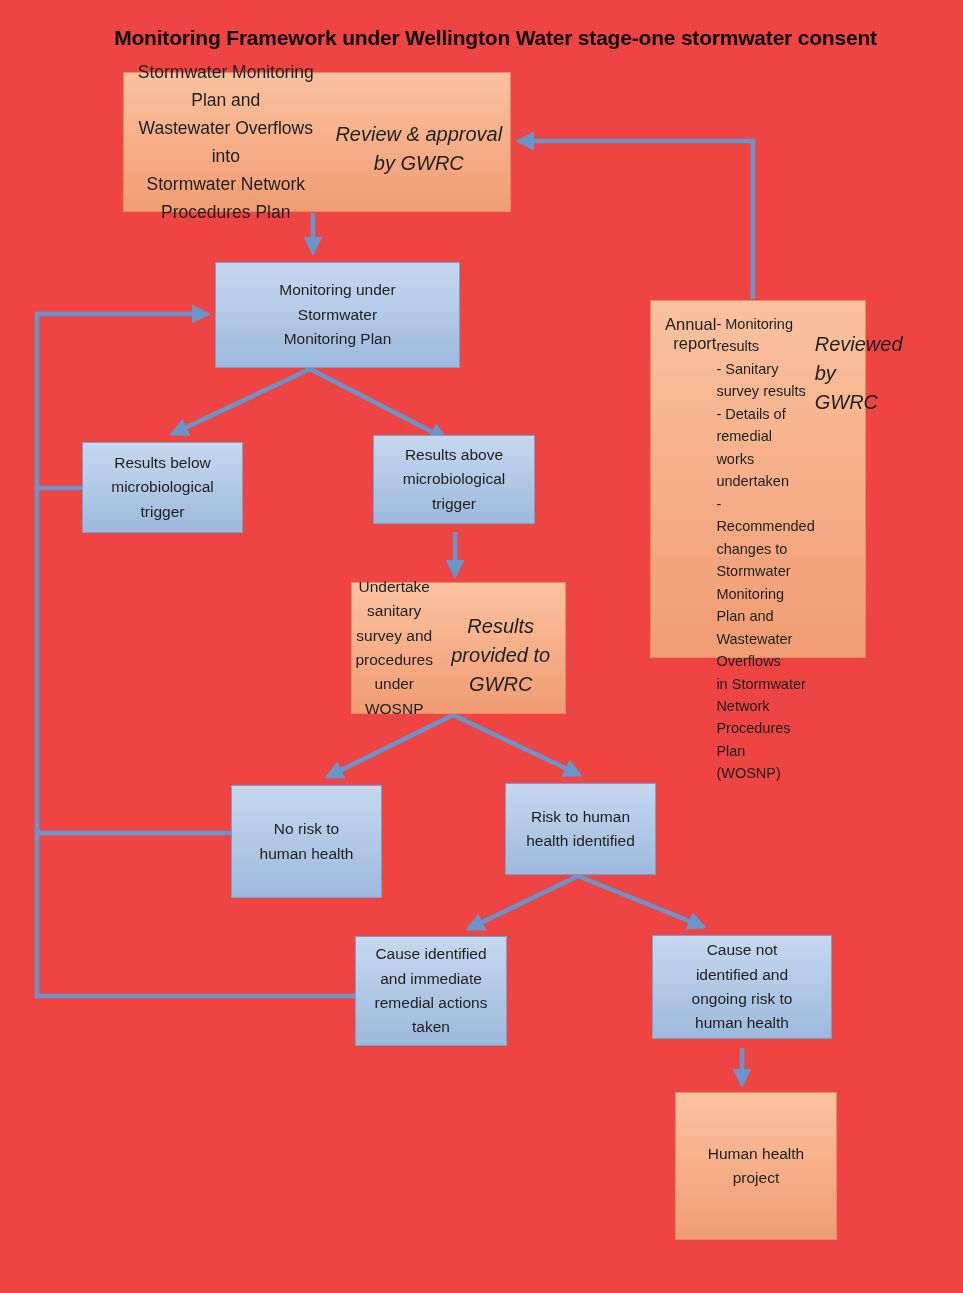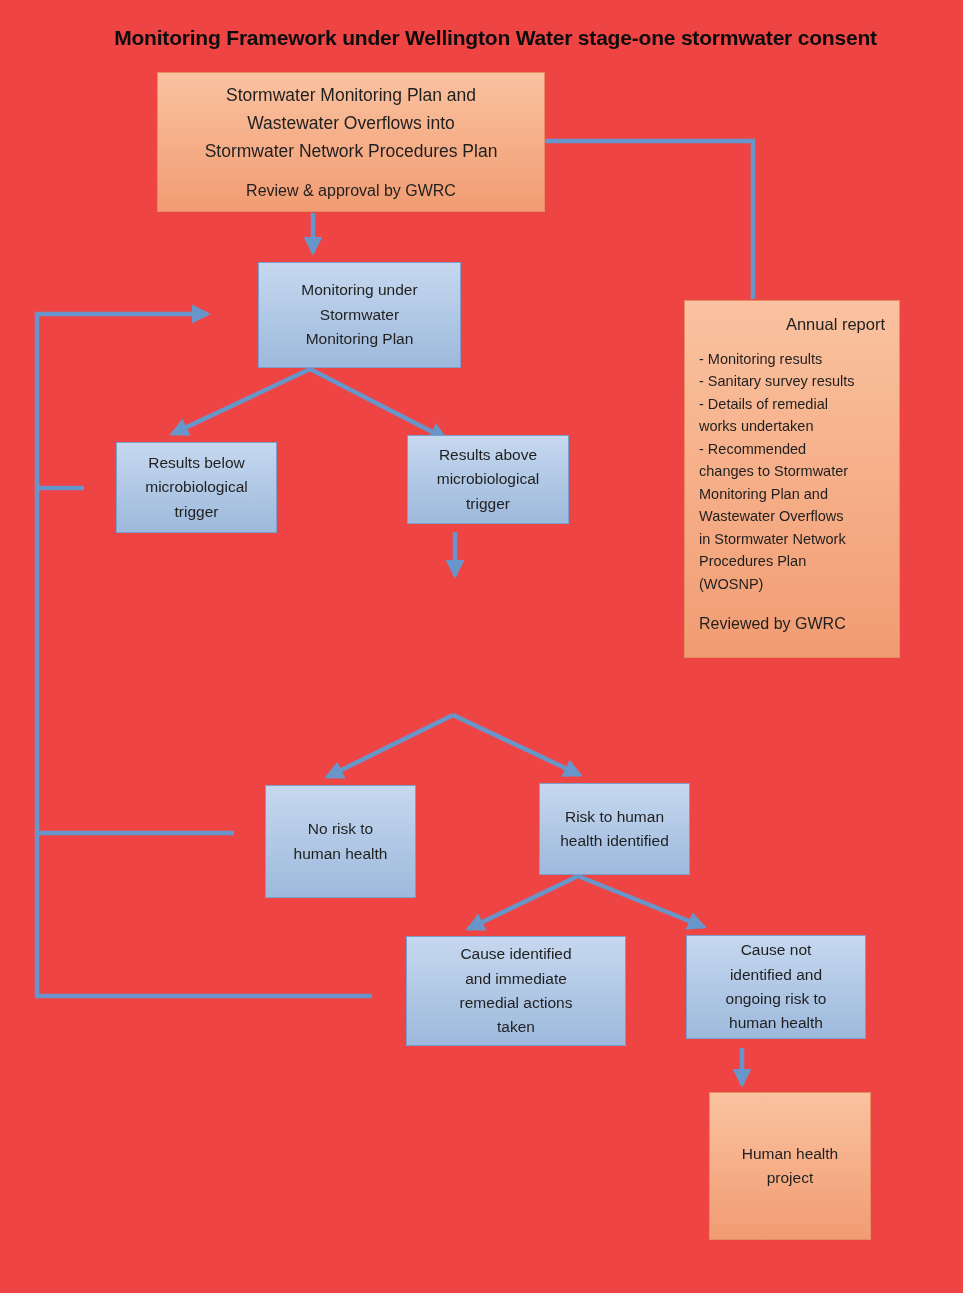--- a/index.html
+++ b/index.html
@@ -6,34 +6,34 @@
   .canvas{
     position:relative;width:963px;height:1293px;background:#ef4444;
     font-family:"Liberation Sans", sans-serif;color:#1f1f1f;overflow:hidden;padding-left:28px;
   }
   .title{
     position:absolute;top:26px;left:0;width:100%;text-align:center;
     font-size:21px;font-weight:bold;color:#0d0d0d;letter-spacing:-0.2px;
   }
   .connectors{position:absolute;left:0;top:0;}
   .node{
-    position:absolute;box-sizing:border-box;display:flex;flex-direction:column;
-    align-items:center;justify-content:center;text-align:center;margin-left:34px;
+    position:absolute;box-sizing:border-box;display:flex;flex-direction:row;
+    align-items:center;justify-content:center;text-align:center;
   }
   .blue{
     background:linear-gradient(#c6d8ef,#9db9dc);
     border:1.6px solid #7b9fcb;
   }
   .orange{
     background:linear-gradient(#fac2a0,#f19c72);
     border:1.6px solid #e88d63;
   }
   .body{white-space:pre-line;font-size:15.5px;line-height:1.58;}
   .body.lg{font-size:17.5px;line-height:1.6;}
-  .note{white-space:pre-line;font-size:16px;line-height:1.45;margin-top:14px;}
+  .note{white-space:pre-line;font-size:20px;line-height:1.45;margin-top:14px;font-style:italic;}
   .node.annual{
     align-items:stretch;justify-content:flex-start;text-align:left;
     padding:12px 14px;
   }
   .annual .heading{text-align:right;font-size:16.5px;margin:2px 0 14px 0;}
   .annual .body{font-size:14.5px;line-height:1.55;}
   .annual .note{margin-top:17px;}
 </style>
 </head>
 <body>
@@ -65,21 +65,21 @@
     </g>
   </svg>
 
   <div class="node orange" style="left:123px;top:72px;width:388px;height:140px">
     <div class="body lg">Stormwater Monitoring Plan and
 Wastewater Overflows into
 Stormwater Network Procedures Plan</div>
     <div class="note">Review &amp; approval by GWRC</div>
   </div>
 
-  <div class="node blue" style="left:224px;top:262px;width:203px;height:106px">
+  <div class="node blue" style="left:215px;top:262px;width:245px;height:106px">
     <div class="body">Monitoring under
 Stormwater
 Monitoring Plan</div>
   </div>
 
   <div class="node orange annual" style="left:650px;top:300px;width:216px;height:358px">
     <div class="heading">Annual report</div>
     <div class="body">- Monitoring results
 - Sanitary survey results
 - Details of remedial
@@ -99,32 +99,38 @@
 microbiological
 trigger</div>
   </div>
 
   <div class="node blue" style="left:373px;top:435px;width:162px;height:89px">
     <div class="body">Results above
 microbiological
 trigger</div>
   </div>
 
+  <div class="node orange" style="left:351px;top:582px;width:215px;height:132px">
+    <div class="body">Undertake sanitary
+survey and procedures
+under WOSNP</div>
+    <div class="note">Results provided to GWRC</div>
+  </div>
 
   <div class="node blue" style="left:231px;top:785px;width:151px;height:113px">
     <div class="body">No risk to
 human health</div>
   </div>
 
   <div class="node blue" style="left:505px;top:783px;width:151px;height:92px">
     <div class="body">Risk to human
 health identified</div>
   </div>
 
-  <div class="node blue" style="left:372px;top:936px;width:220px;height:110px">
+  <div class="node blue" style="left:355px;top:936px;width:152px;height:110px">
     <div class="body">Cause identified
 and immediate
 remedial actions
 taken</div>
   </div>
 
   <div class="node blue" style="left:652px;top:935px;width:180px;height:104px">
     <div class="body">Cause not
 identified and
 ongoing risk to

